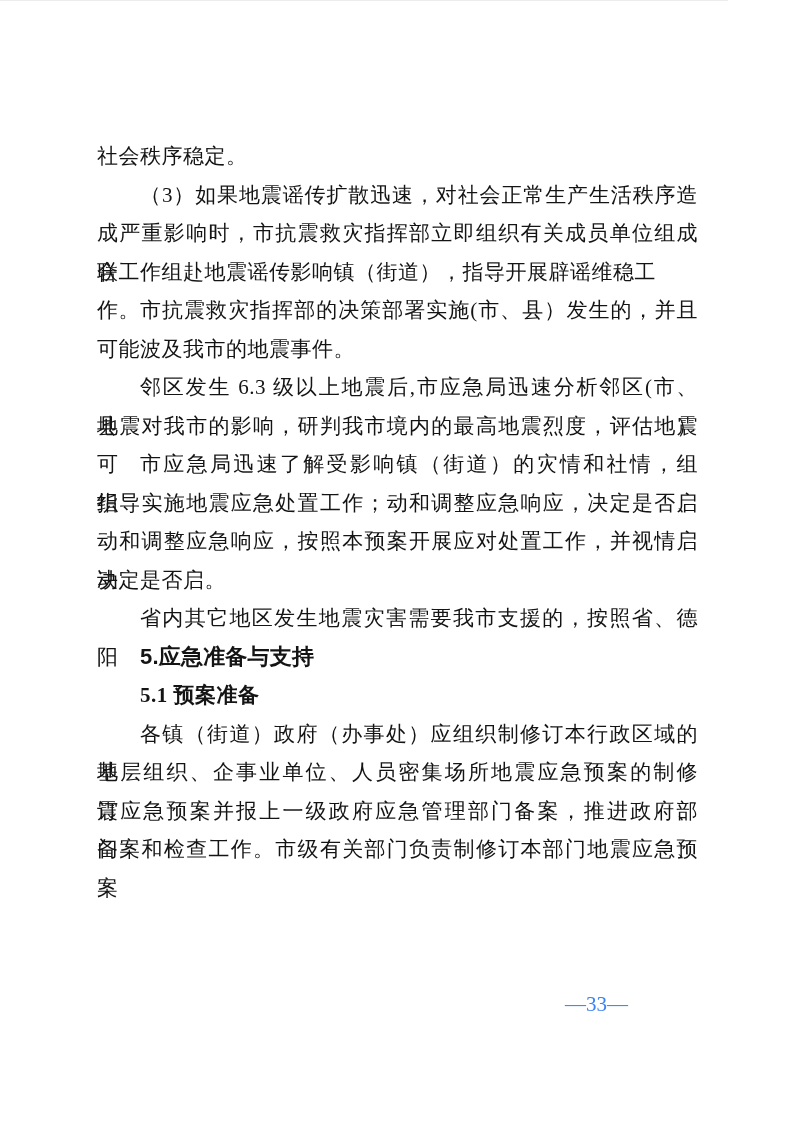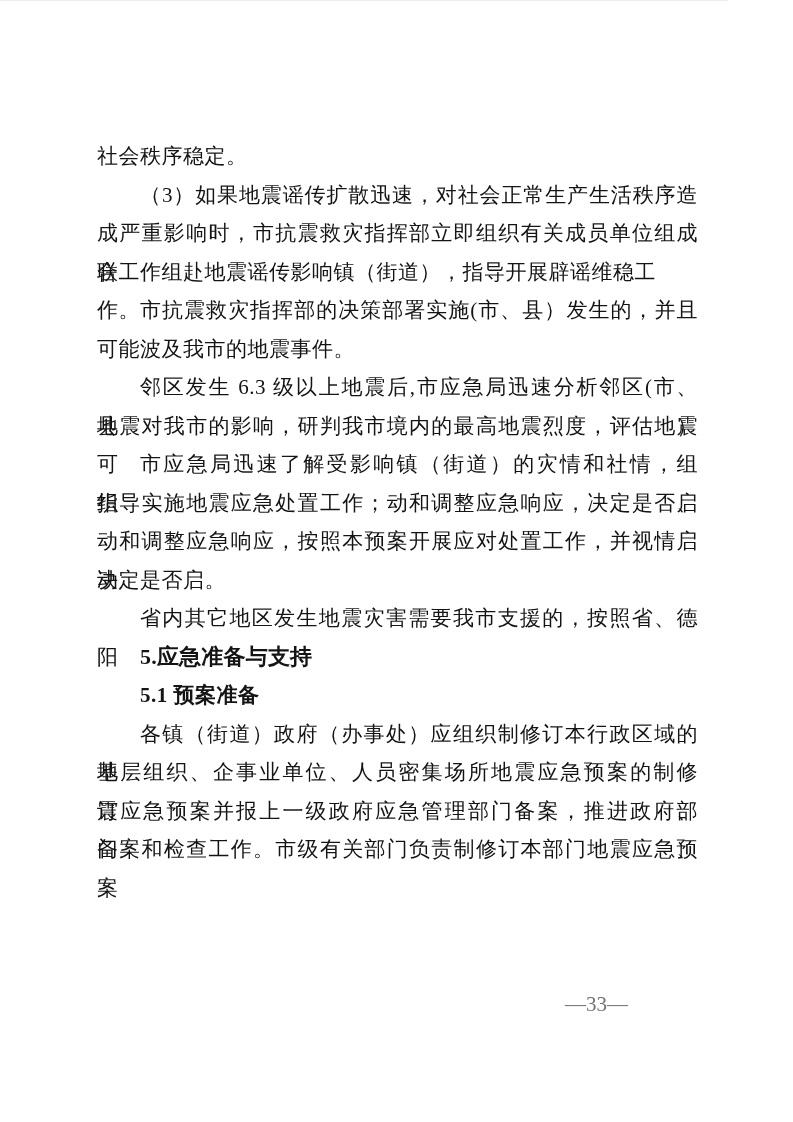--- a/index.html
+++ b/index.html
@@ -36,33 +36,33 @@
     text-align: justify;
     text-align-last: justify;
   }
   .line.indent {
     text-indent: 43px;
   }
   .line.h {
     font-weight: bold;
   }
   .line.hei {
-    font-family: Liberation Serif, serif;
+    font-family: Liberation Sans, sans-serif;
     font-weight: 600;
     font-size: 22px;
     letter-spacing: 0.2px;
   }
   .footer-pagenum {
     position: absolute;
     top: 990px;
     right: 100px;
     font-size: 21px;
     line-height: 26px;
     font-family: "Liberation Serif", serif;
-    color: #737373;
+    color: #3b82f6;
   }
 </style>
 </head>
 <body>
 
 <div class="page">
   <div class="textblock">
     <div class="line">社会秩序稳定。</div>
     <div class="line indent fill">（3）如果地震谣传扩散迅速，对社会正常生产生活秩序造</div>
     <div class="line fill">成严重影响时，市抗震救灾指挥部立即组织有关成员单位组成联</div>

